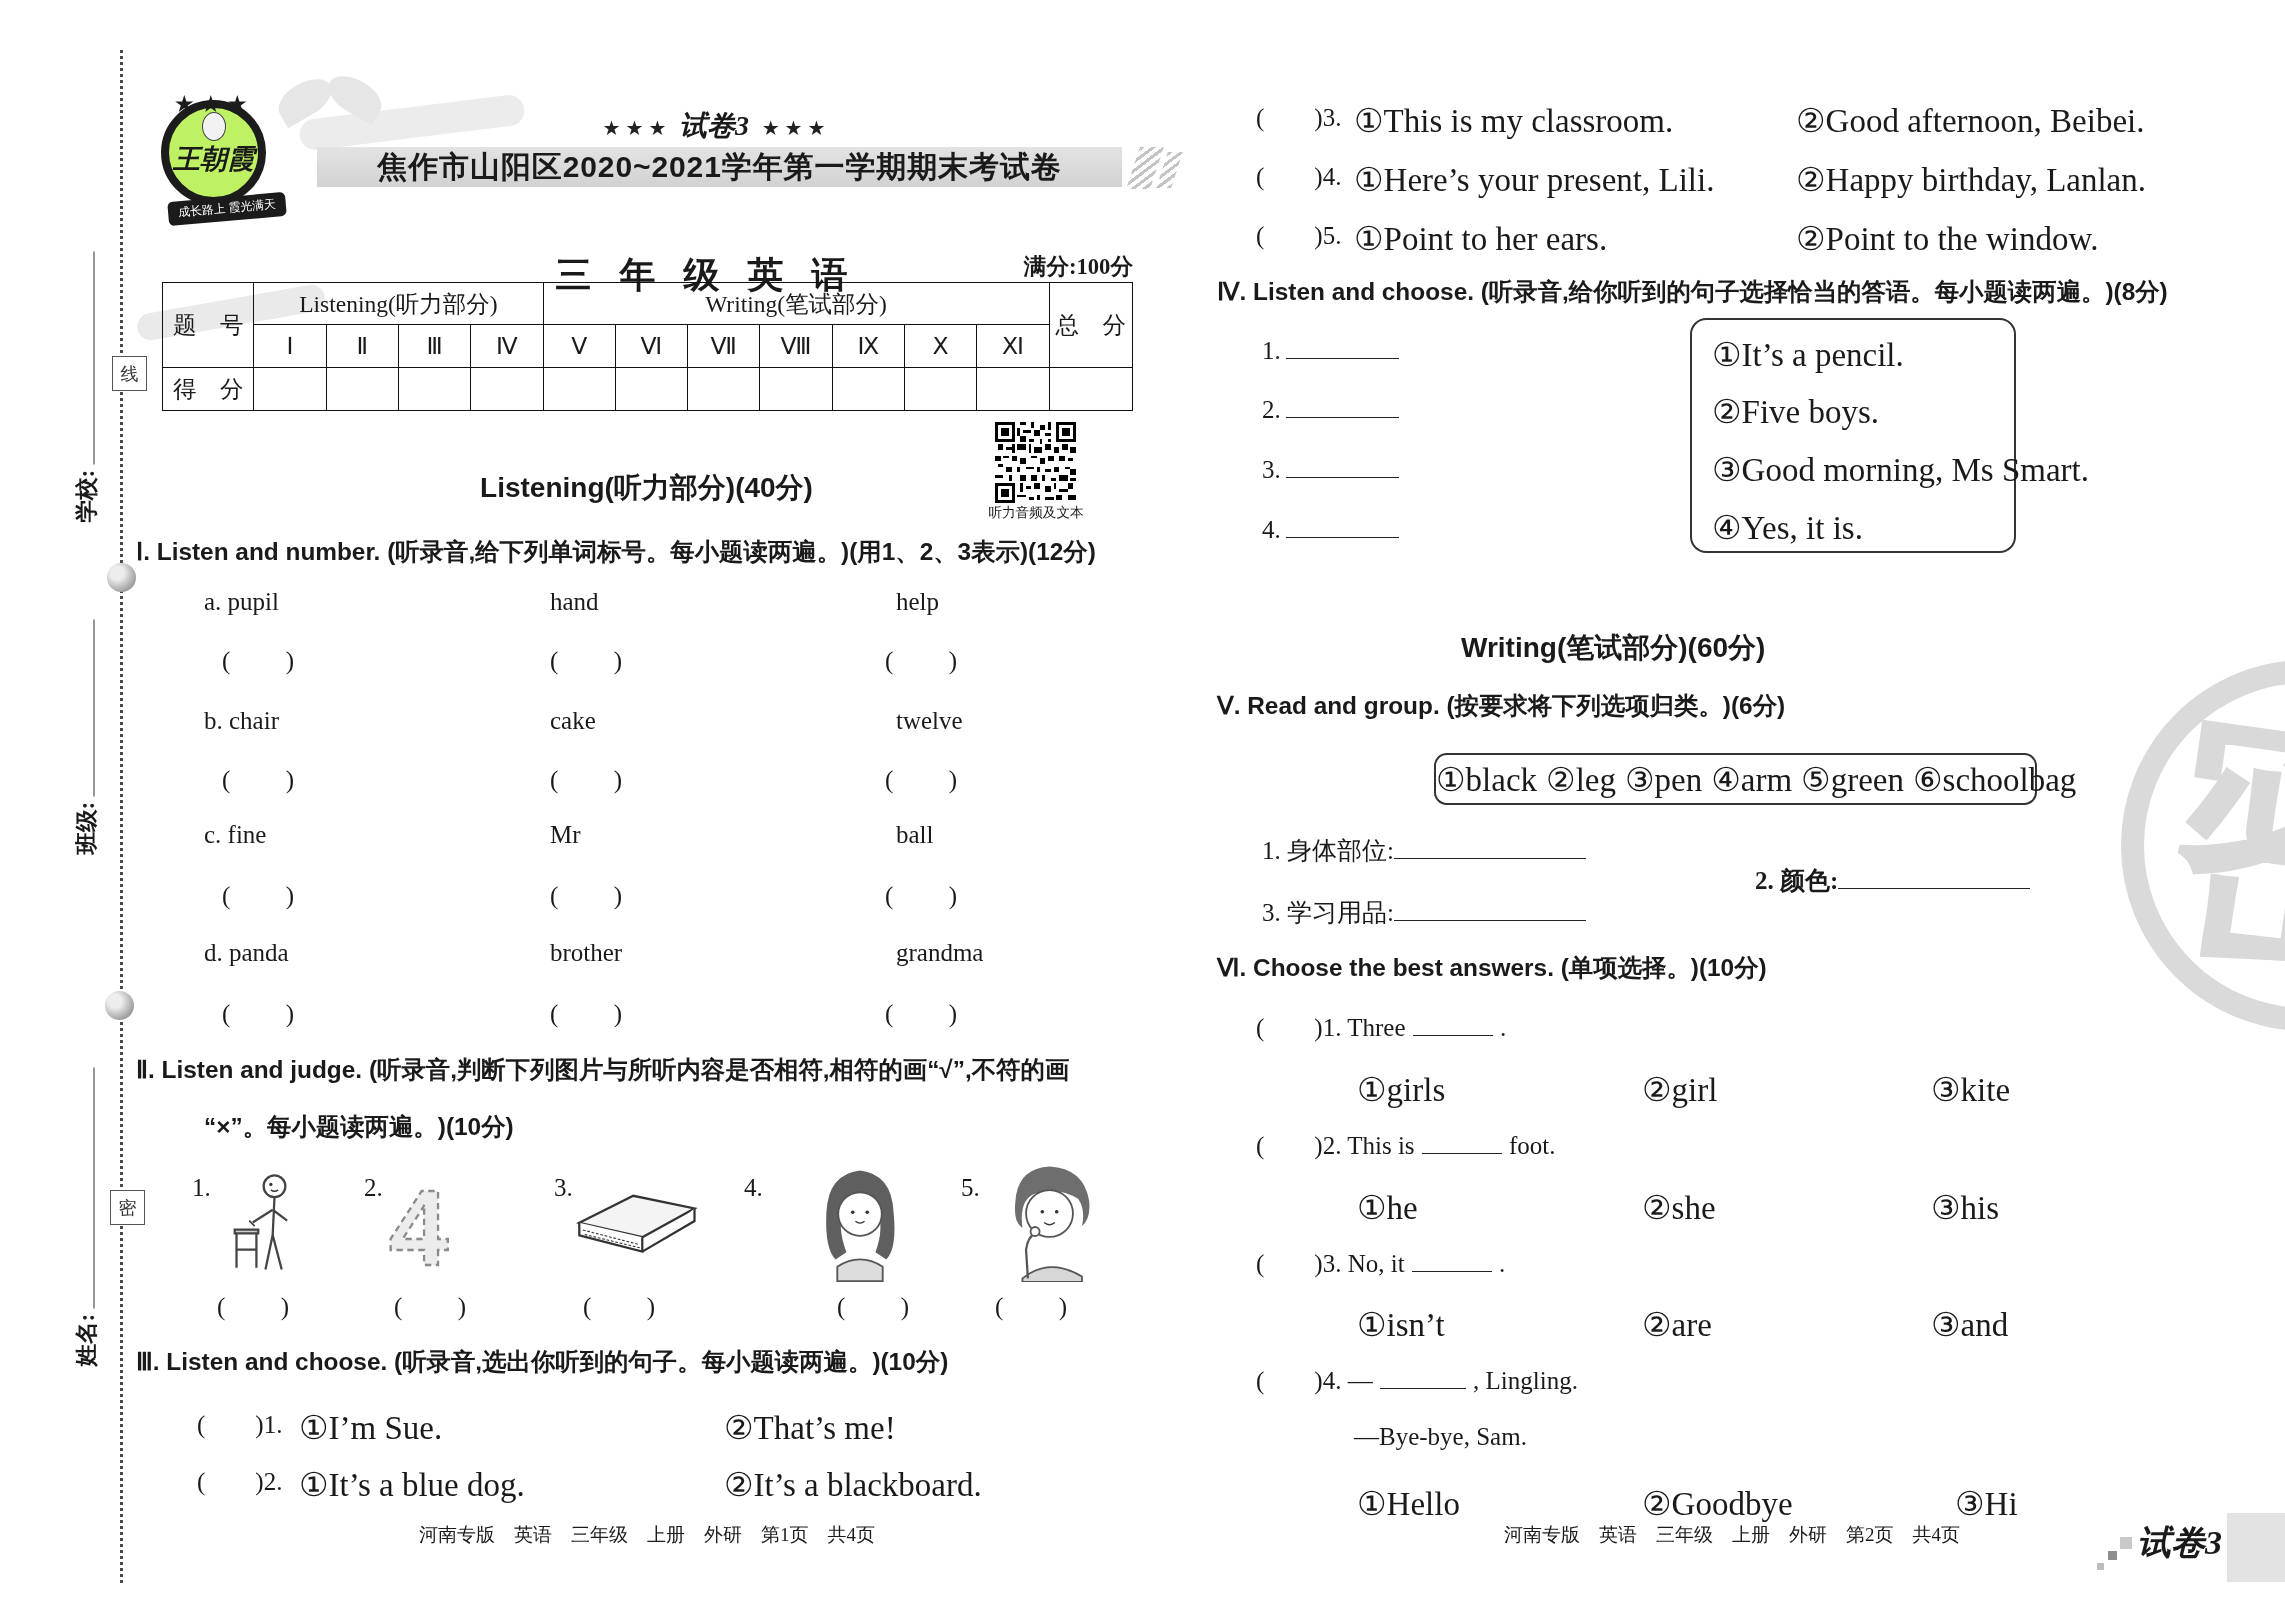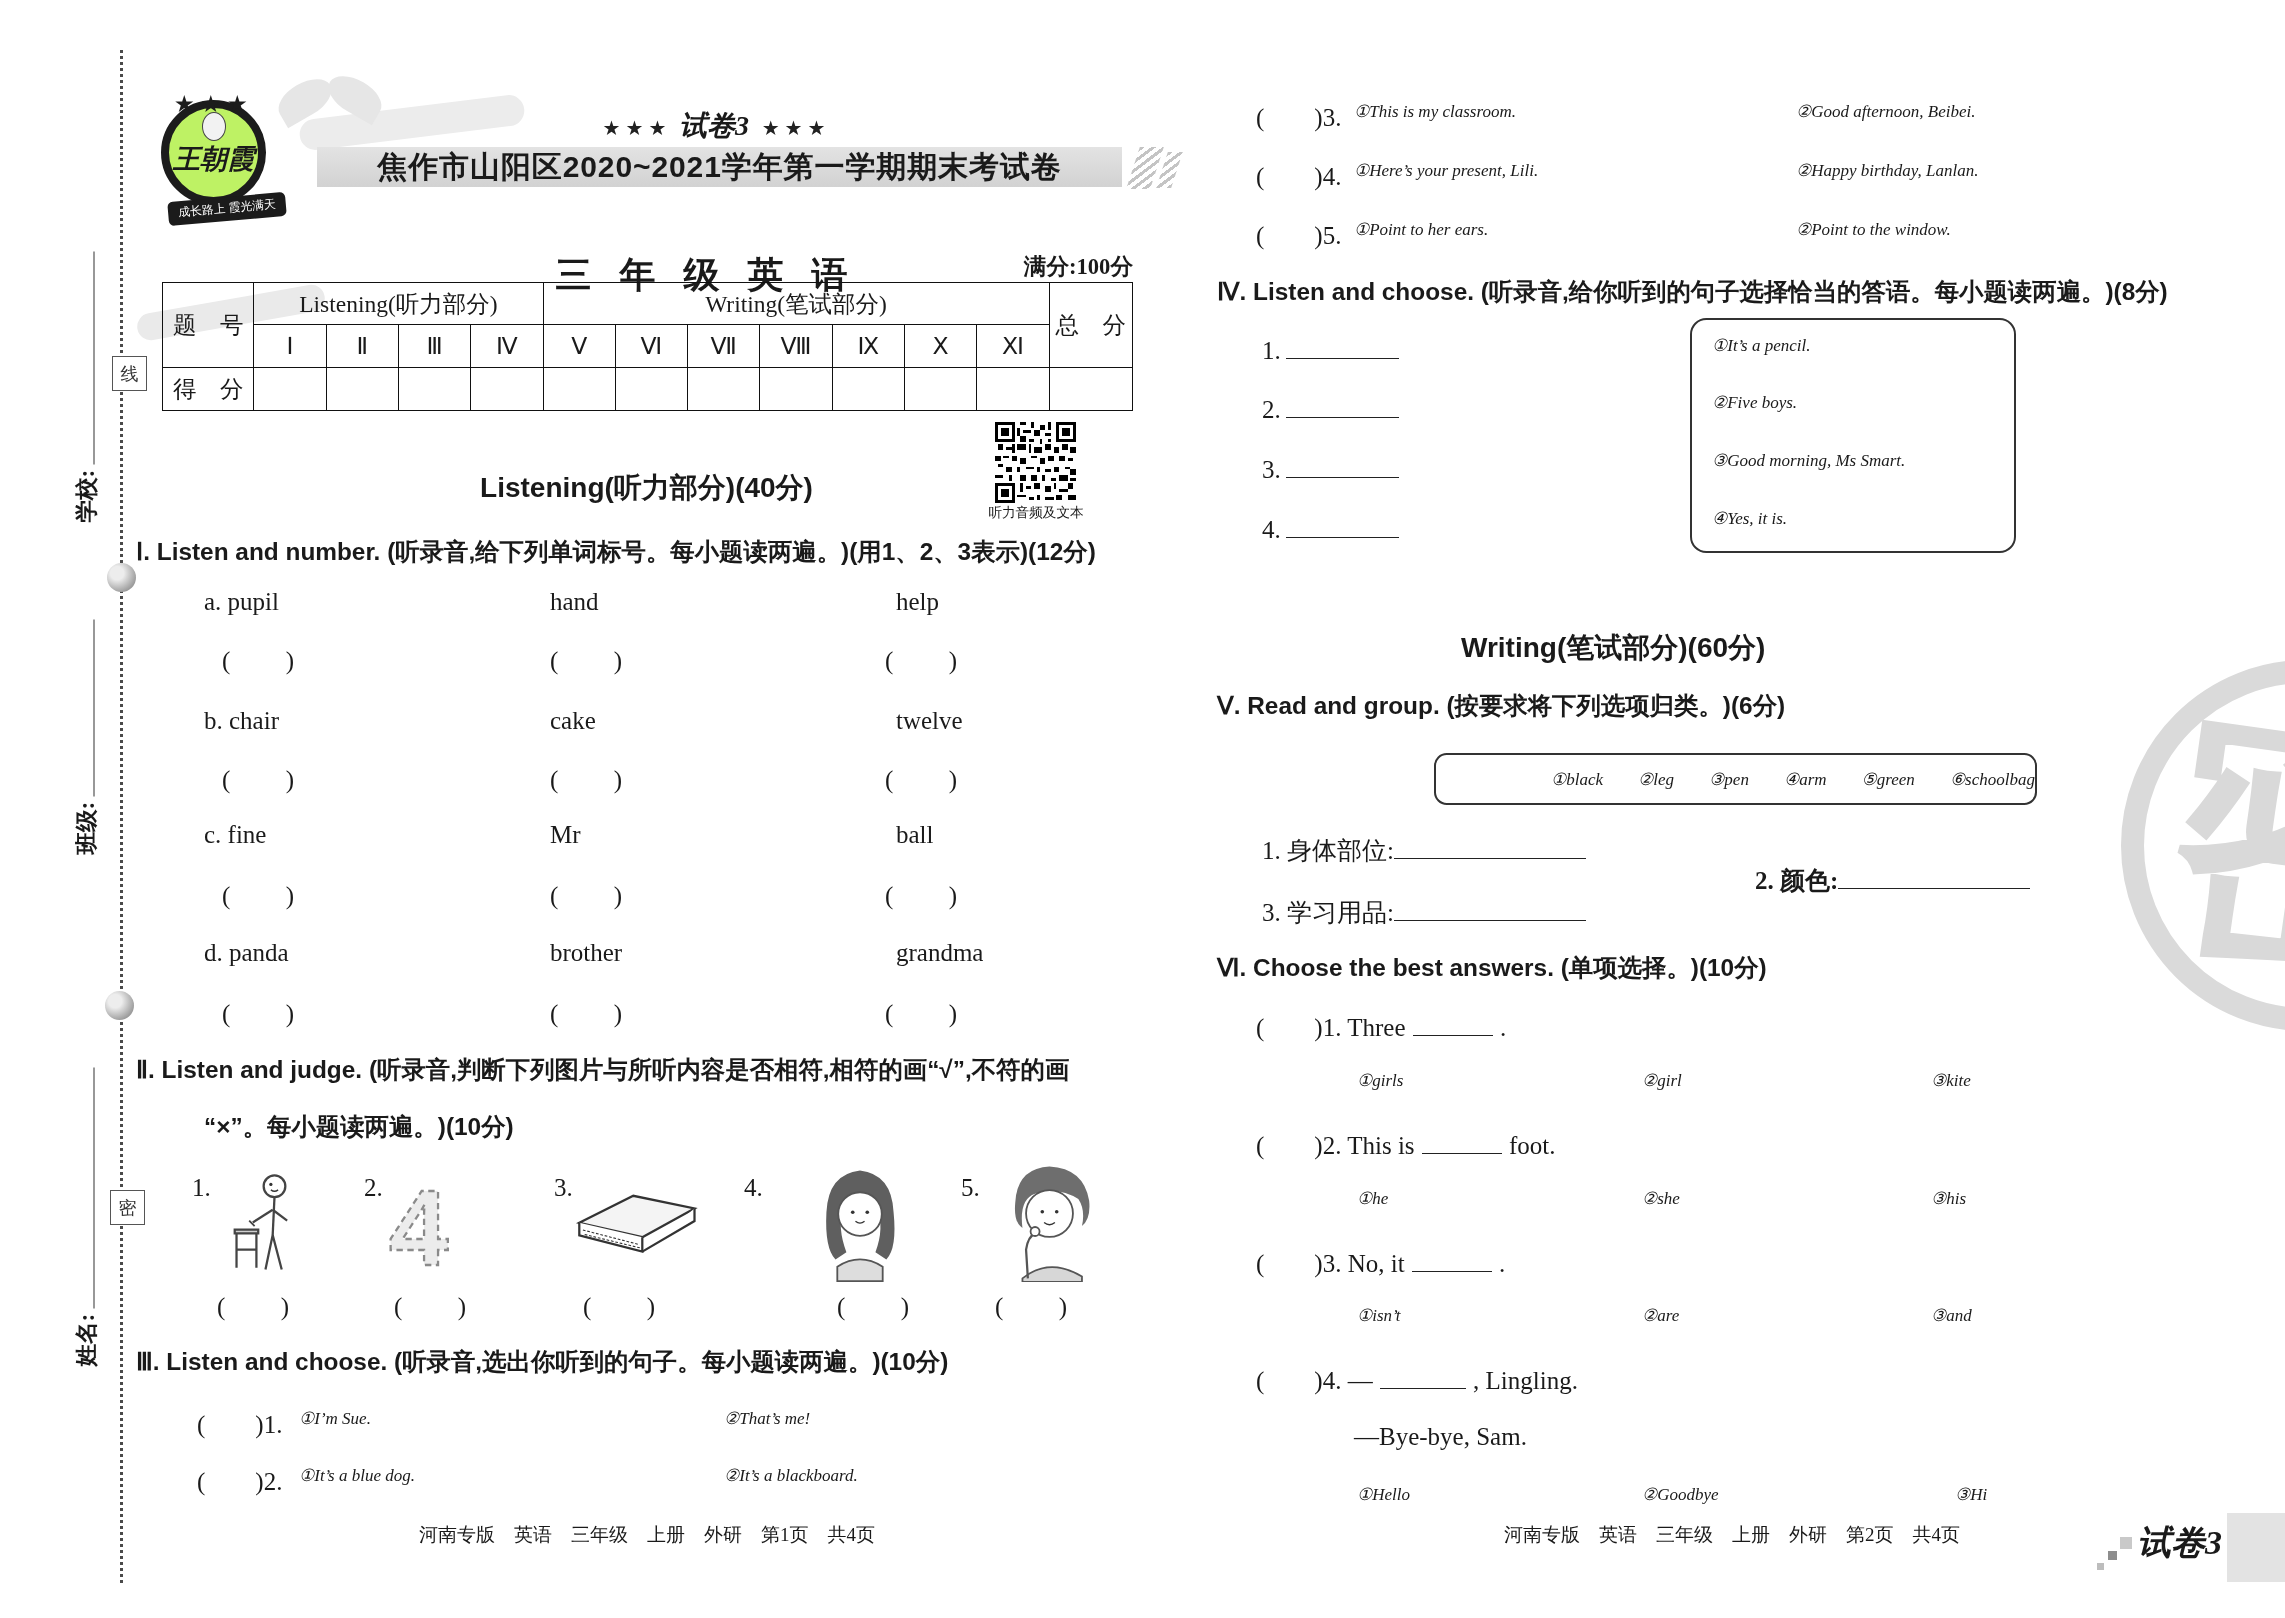--- a/index.html
+++ b/index.html
@@ -19,21 +19,21 @@
             align-items:center;justify-content:center;font-size:18px;color:#333;}
   .seal-dot{width:29px;height:29px;border-radius:50%;
             background:radial-gradient(circle at 35% 35%, #ededed 25%, #9a9a9a 75%);}
   table.score{border-collapse:collapse;table-layout:fixed;}
   table.score td{border:1.8px solid #111;text-align:center;vertical-align:middle;
                  font-size:23.5px;padding:0;}
   .ribbon{background:#1b1b1b;color:#fff;border-radius:5.4px;display:flex;align-items:center;
           justify-content:center;}
   .stripe{background:repeating-linear-gradient(135deg,#c4c4c4 0 3.6px,#ffffff 3.6px 8.1px);}
   .wm-circle{border:23.5px solid #dadada;border-radius:50%;display:flex;align-items:center;justify-content:center;}
-  .opt{font-size:17px;white-space:nowrap;font-style:italic;}
+  .opt{font-size:33px;white-space:nowrap;}
 </style>
 </head>
 <body>
 
 <div class="abs seal-line-v" style="left:120px;top:50px;height:1533px;width:0;"></div>
 
 <div class="abs seal-group" style="left:-52px;top:369px;width:271px;height:36px;">
   <span class="seal-label">学校:</span>
   <span class="seal-underline"></span>
 </div>
@@ -344,21 +344,21 @@
 <div class="abs" style="left:1690px;top:318px;width:326px;height:235px;border:2.7px solid #333;border-radius:16.3px;box-sizing:border-box;">
   <div class="opt abs" style="left:20px;top:14.5px;">①It’s a pencil.</div>
   <div class="opt abs" style="left:20px;top:72px;">②Five boys.</div>
   <div class="opt abs" style="left:20px;top:130px;">③Good morning, Ms Smart.</div>
   <div class="opt abs" style="left:20px;top:188px;text-align:right;">④Yes, it is.</div>
 </div>
 
 <div class="abs sans" style="left:1461px;top:629px;width:543px;font-size:28px;font-weight:bold;">Writing(笔试部分)(60分)</div>
 
 <div class="abs sec-title" style="left:1217px;top:690px;">Ⅴ. Read and group. (按要求将下列选项归类。)(6分)</div>
-<div class="abs" style="left:1434px;top:753px;width:603px;height:52px;border:2.7px solid #333;border-radius:12.7px;box-sizing:border-box;display:flex;align-items:center;justify-content:flex-end;gap:35px;">
+<div class="abs" style="left:1434px;top:753px;width:603px;height:52px;border:2.7px solid #333;border-radius:12.7px;box-sizing:border-box;display:flex;align-items:center;justify-content:space-between;gap:9px;">
   <span class="opt">①black</span>
   <span class="opt">②leg</span>
   <span class="opt">③pen</span>
   <span class="opt">④arm</span>
   <span class="opt">⑤green</span>
   <span class="opt">⑥schoolbag</span>
 </div>
 
 <div class="abs body-text" style="left:1262px;top:834px;"><span>1. 身体部位:</span><span class="blank" style="width:192px;"></span></div>
 <div class="abs body-text" style="left:1755px;top:864px;font-weight:bold;"><span>2. 颜色:</span><span class="blank" style="width:192px;"></span></div>

